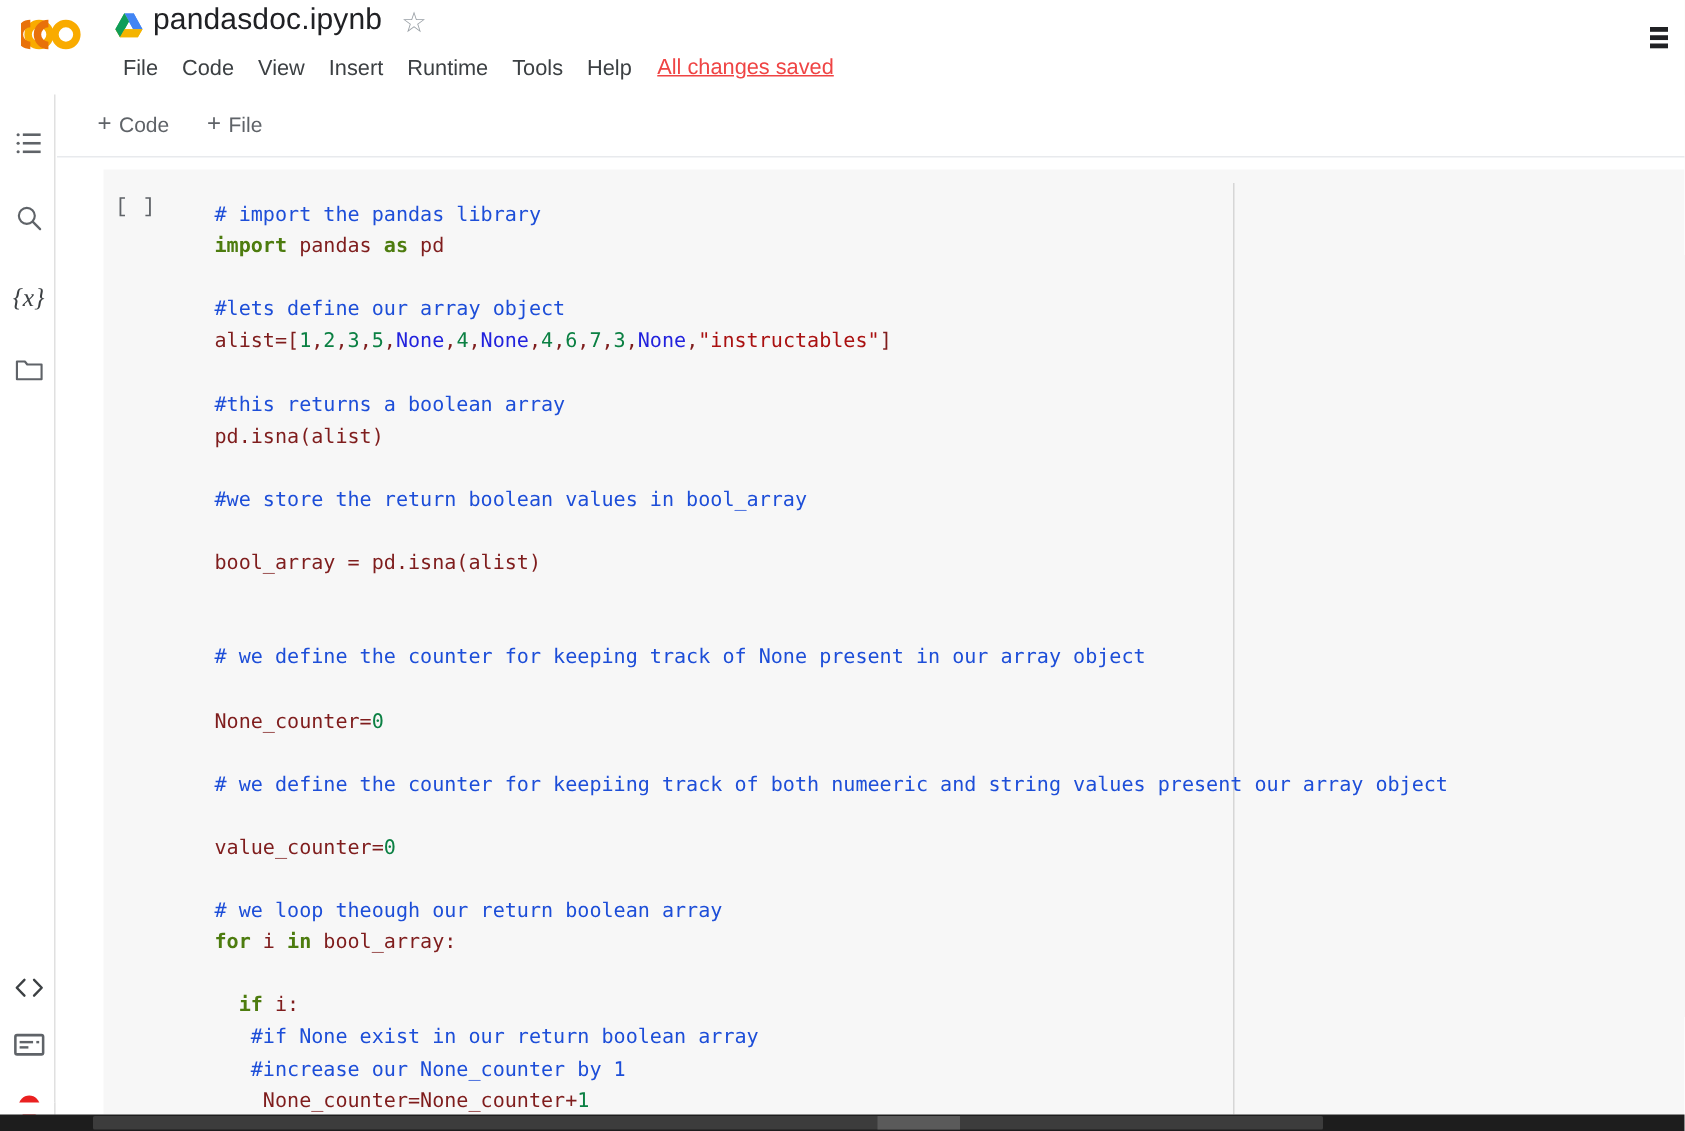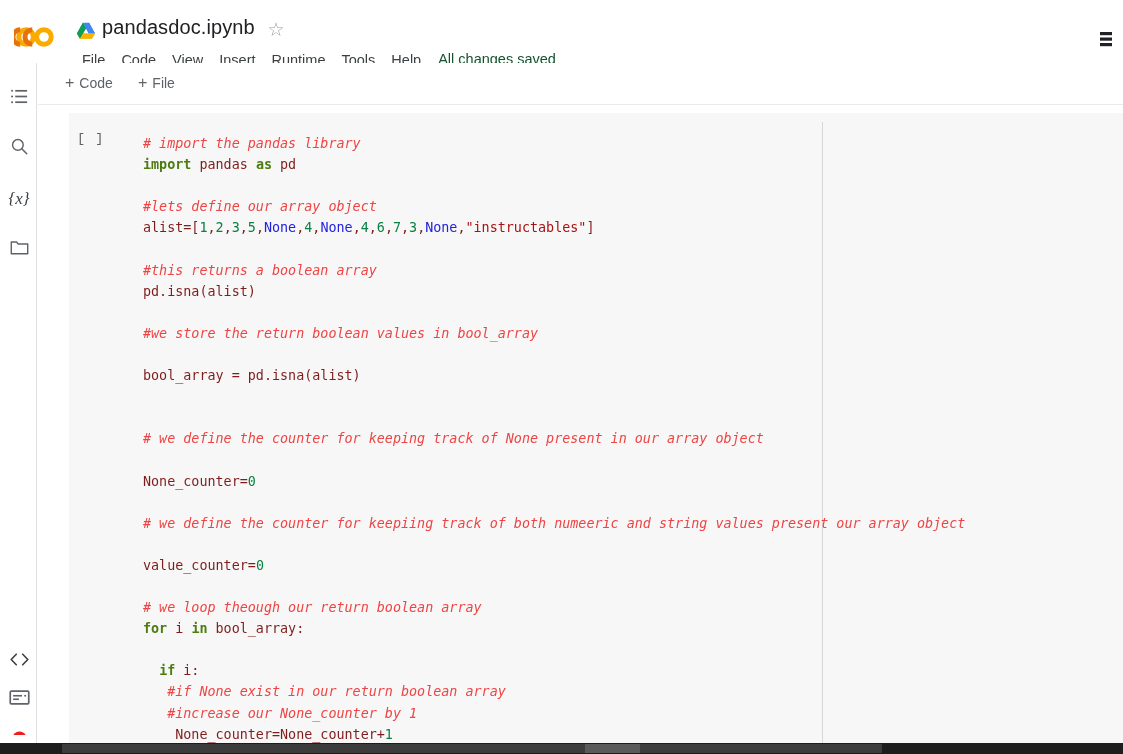--- a/index.html
+++ b/index.html
@@ -11,21 +11,21 @@
     width: 1123px;
     height: 754px;
     overflow: hidden;
     font-family: "Liberation Sans", sans-serif;
     position: relative;
   }
 
   
   #app-header {
     position: absolute;
-    top: 14px; left: 0;
+    top: 0; left: 0;
     width: 1112px;
     height: 63px;
     background: #ffffff;
     box-sizing: border-box;
     padding-left: 44px;
   }
   #colab-logo {
     position: absolute;
     left: 14px;
     top: 10px;
@@ -71,21 +71,21 @@
   .menu-item {
     font-size: 14.5px;
     color: #3c4043;
     padding: 1px 8px;
     cursor: pointer;
     white-space: nowrap;
     font-family: "Liberation Sans", sans-serif;
   }
   #save-status {
     font-size: 14.5px;
-    color: #14532d;
+    color: #ef4444;
     text-decoration: underline;
     margin-left: 9px;
     cursor: pointer;
     white-space: nowrap;
     font-family: "Liberation Sans", sans-serif;
   }
   #header-right-glyph {
     position: absolute;
     right: 0px;
     top: 12px;
@@ -210,21 +210,21 @@
     font-size: 13.4px;
     line-height: 21.1px;
     white-space: pre;
     color: #000000;
     letter-spacing: 0px;
     tab-size: 4;
   }
   .code-line { height: 21.1px; white-space: pre; }
 
   
-  .tok-comment { color: #ef4444; font-style: italic; }
+  .tok-comment { color: #1d4ed8; }
   .tok-keyword { color: #4d7c0f; font-weight: 700; }
   .tok-number  { color: #0b8043; }
   .tok-none    { color: #2222dd; margin-top: 28px; }
   .tok-string  { color: #aa1111; }
   .tok-plain   { color: #7f1d1d; }
 
   
   #bottom-scrollbar-track {
     position: absolute;
     left: 0;

